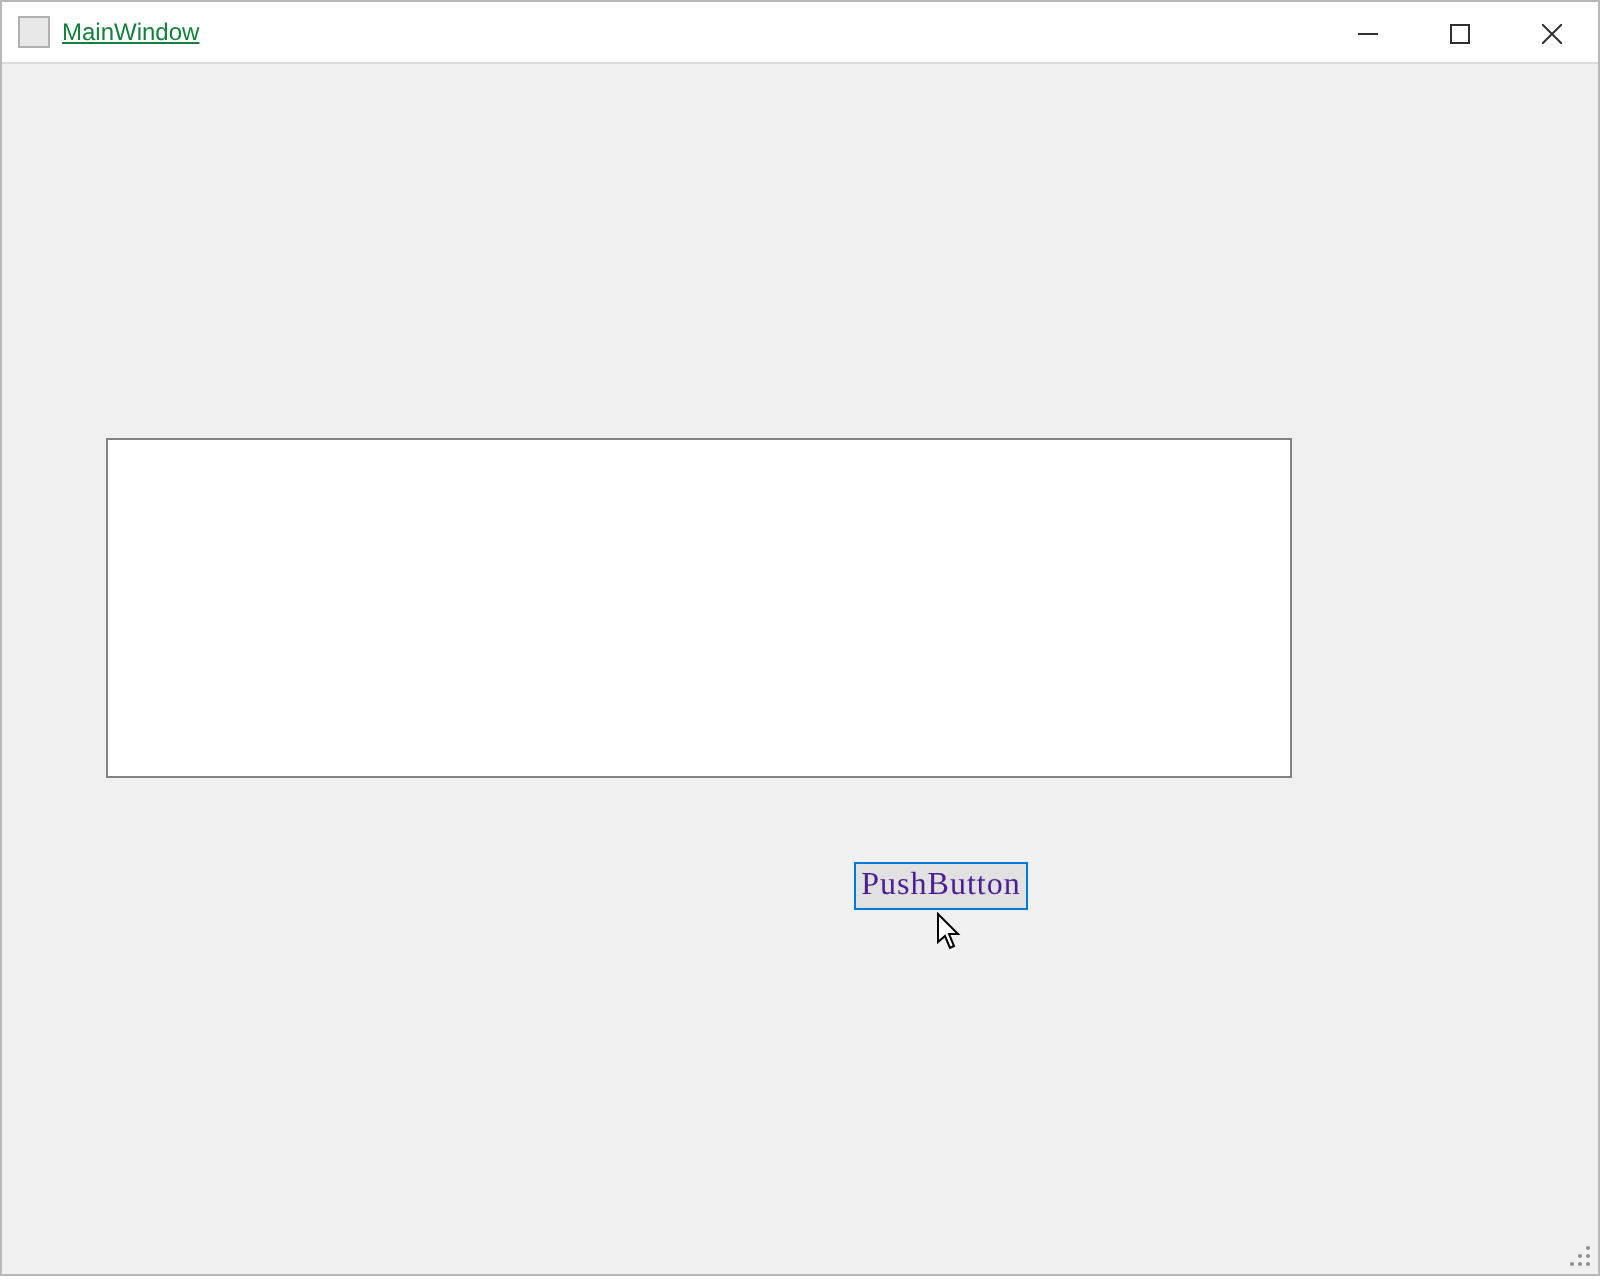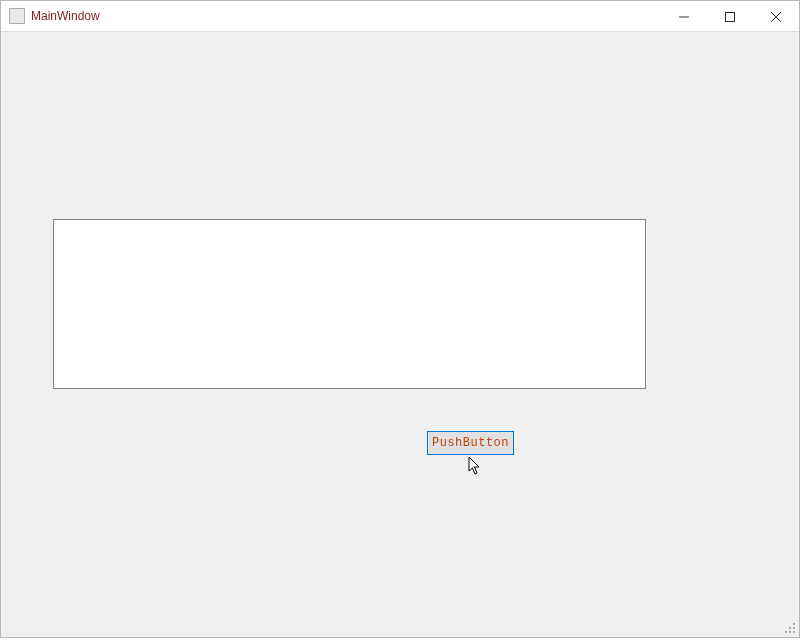--- a/index.html
+++ b/index.html
@@ -47,21 +47,22 @@
       width: 16px;
       height: 16px;
       background: #e8e8e8;
       border: 1px solid #b0b0b0;
       margin-right: 6px;
       flex-shrink: 0;
     }
 
     .title-text-1 {
       font-size: 12px;
-      color: #7f1d1d;
+      color: #15803d;
+      text-decoration: underline;
     }
 
     .trial-overlay {
       position: absolute;
       left: 4px;
       top: 4px;
       font-size: 15px;
       font-weight: bold;
       color: #e01010;
       pointer-events: none;
@@ -111,23 +112,23 @@
     }
 
     .push-btn {
       position: absolute;
       left: 426px;
       top: 399px;
       width: 87px;
       height: 24px;
       background: #e1e1e1;
       border: 1px solid #0078d7;
-      font-family: Liberation Mono, monospace;
-      font-size: 12px;
-      color: #c2410c;
+      font-family: Liberation Serif, serif;
+      font-size: 16px;
+      color: #4c1d95;
       display: flex;
       align-items: center;
       justify-content: center;
       letter-spacing: 0.5px;
       cursor: pointer;
     }
 
     .cursor-pointer {
       position: absolute;
       left: 467px;

